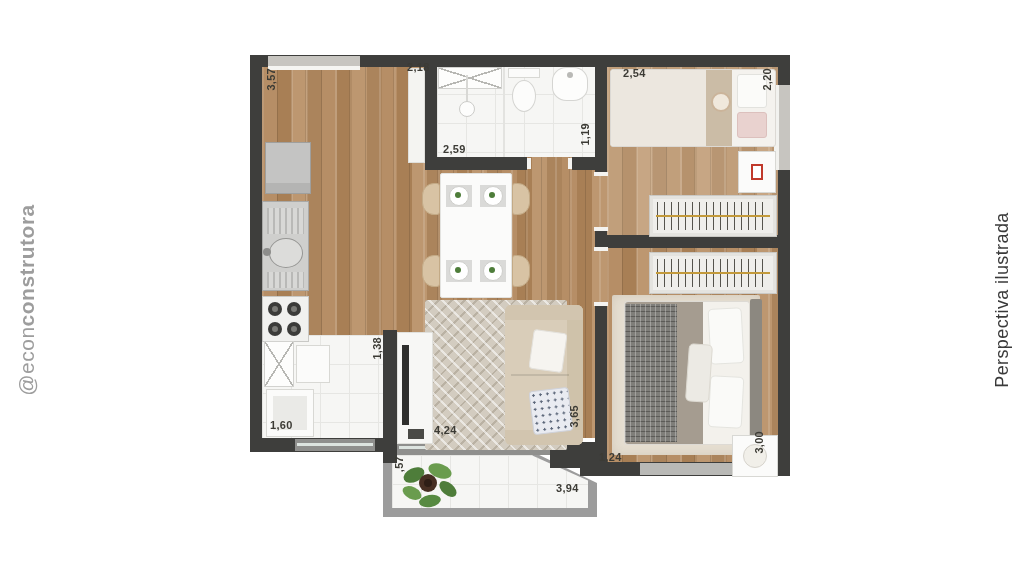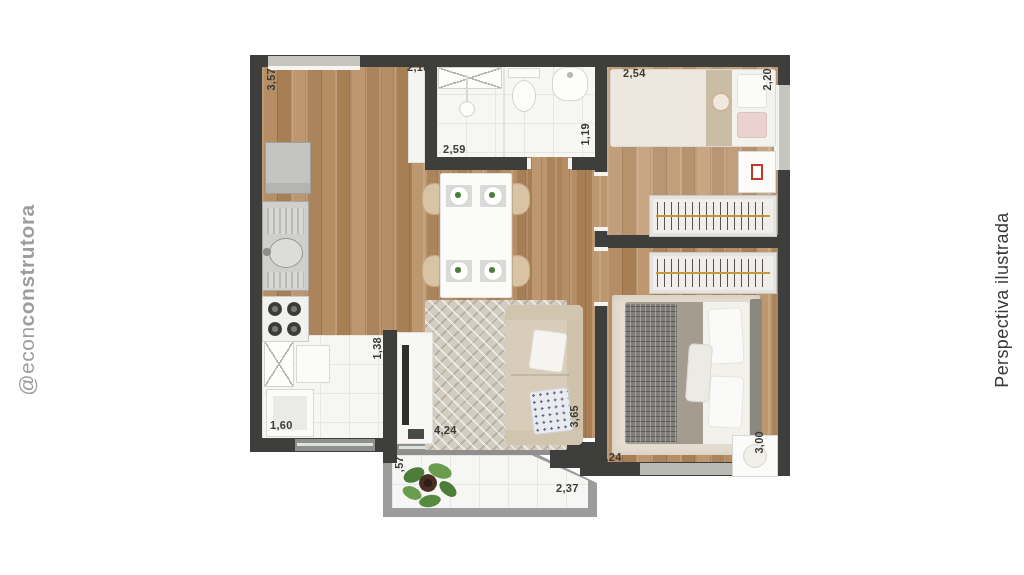--- a/index.html
+++ b/index.html
@@ -230,14 +230,14 @@
   <div class="dim v" style="left:329px;top:68px;">1,19</div>
   <div class="dim" style="left:373px;top:12px;">2,54</div>
   <div class="dim v" style="left:511px;top:13px;">2,20</div>
   <div class="dim v" style="left:121px;top:282px;">1,38</div>
   <div class="dim" style="left:20px;top:364px;">1,60</div>
   <div class="dim" style="left:184px;top:369px;">4,24</div>
   <div class="dim v" style="left:318px;top:350px;">3,65</div>
   <div class="dim" style="left:349px;top:396px;">1,24</div>
   <div class="dim v" style="left:503px;top:376px;">3,00</div>
   <div class="dim v" style="left:143px;top:401px;">,57</div>
-  <div class="dim" style="left:306px;top:427px;">2,37</div>
+  <div class="dim" style="left:306px;top:427px;">3,94</div>
 </div>
 
 </body></html>

